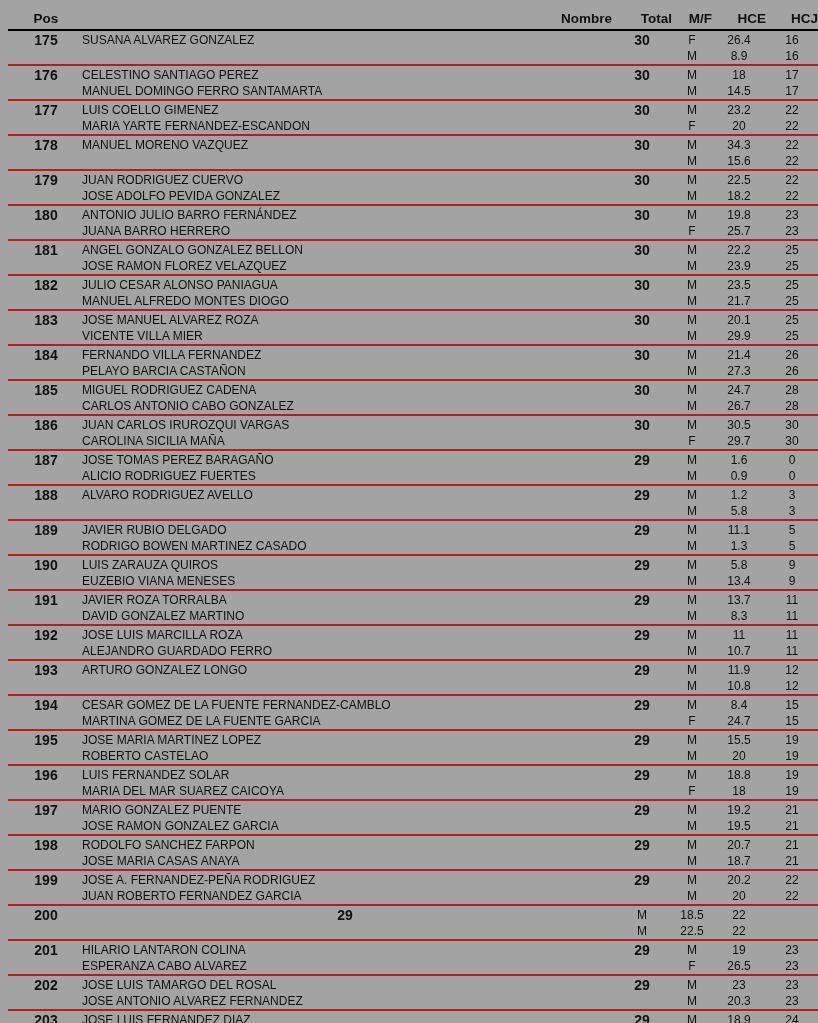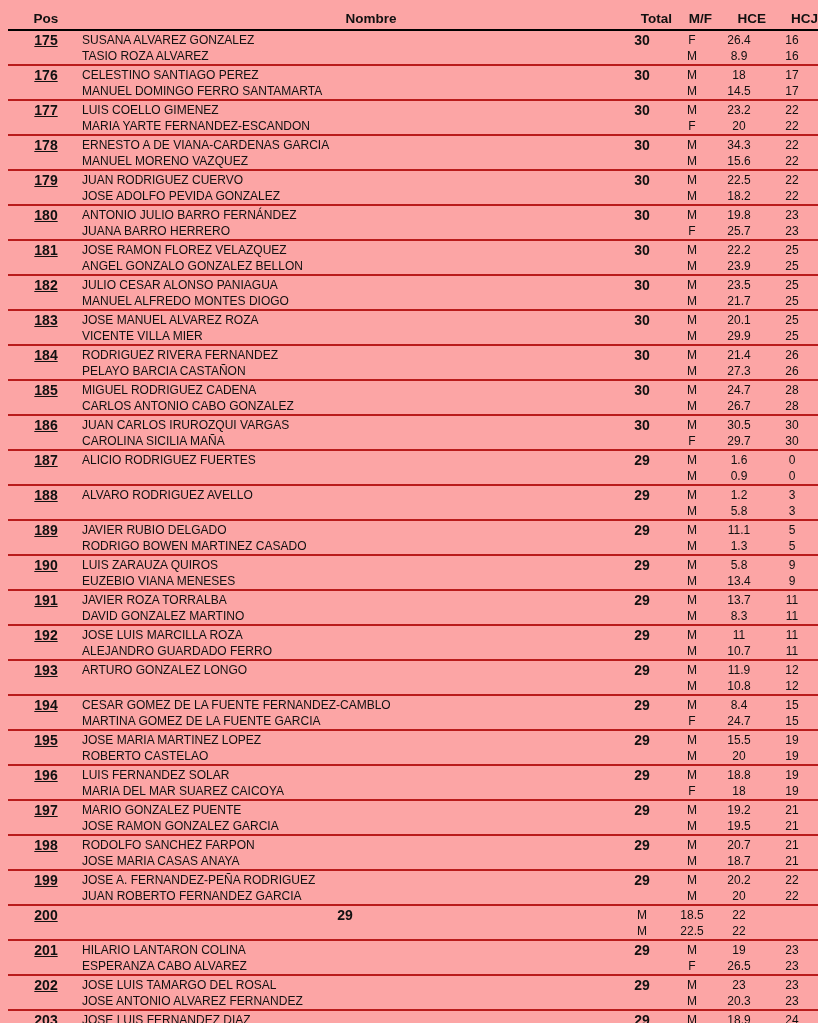--- a/index.html
+++ b/index.html
@@ -6,55 +6,54 @@
     margin: 0;
     padding: 0;
     background: #ffffff;
     font-family: "Liberation Sans", sans-serif;
     color: #111111;
   }
   #page {
     position: relative;
     width: 818px;
     height: 1023px;
-    background: #fca5a5;
+    background: #a3a3a3;
     overflow: hidden;
   }
   #table-wrap {
     margin-left: 8px;
     width: 810px;
   }
   .row {
     display: grid;
     grid-template-columns: 6px 64px 1fr 60px 40px 54px 52px;
   }
   .header-row {
     height: 31px;
     box-sizing: border-box;
     border-bottom: 2px solid #000000;
     align-items: end;
     padding-bottom: 3px;
     font-weight: bold;
     font-size: 13.5px;
   }
   .header-row .h-pos   { text-align: center; }
-  .header-row .h-name  { text-align: center; padding-left: 4px; margin-left: 48px; }
+  .header-row .h-name  { text-align: right; padding-left: 4px; margin-left: 48px; }
   .header-row .h-num   { text-align: right; }
   .group {
     border-top: 2px solid #b91c1c;
     padding-top: 1px;
     box-sizing: border-box;
   }
   .group:first-of-type { border-top: none; }
   .cell-pos {
     font-weight: bold;
     font-size: 14px;
     line-height: 16px;
     text-align: center;
-    text-decoration: underline;
   }
   .cell-names { padding-left: 4px; }
   .cell-names div {
     font-size: 12px;
     line-height: 16px;
     white-space: nowrap;
     overflow: hidden;
   }
   .cell-total {
     font-weight: bold;
@@ -83,21 +82,20 @@
       <div class="h-num">HCE</div>
       <div class="h-num">HCJ</div>
     </div>
 
     <div>
   <div class="row group">
     <div></div>
     <div class="cell-pos">175</div>
     <div class="cell-names">
       <div>SUSANA ALVAREZ GONZALEZ</div>
-      <div>TASIO ROZA ALVAREZ</div>
     </div>
     <div class="cell-total">30</div>
     <div class="num-col">
       <div>F</div>
       <div>M</div>
     </div>
     <div class="num-col">
       <div>26.4</div>
       <div>8.9</div>
     </div>
@@ -148,21 +146,20 @@
     <div class="num-col">
       <div>22</div>
       <div>22</div>
     </div>
   </div>
 
   <div class="row group">
     <div></div>
     <div class="cell-pos">178</div>
     <div class="cell-names">
-      <div>ERNESTO A DE VIANA-CARDENAS GARCIA</div>
       <div>MANUEL MORENO VAZQUEZ</div>
     </div>
     <div class="cell-total">30</div>
     <div class="num-col">
       <div>M</div>
       <div>M</div>
     </div>
     <div class="num-col">
       <div>34.3</div>
       <div>15.6</div>
@@ -214,22 +211,22 @@
     <div class="num-col">
       <div>23</div>
       <div>23</div>
     </div>
   </div>
 
   <div class="row group">
     <div></div>
     <div class="cell-pos">181</div>
     <div class="cell-names">
+      <div>ANGEL GONZALO GONZALEZ BELLON</div>
       <div>JOSE RAMON FLOREZ VELAZQUEZ</div>
-      <div>ANGEL GONZALO GONZALEZ BELLON</div>
     </div>
     <div class="cell-total">30</div>
     <div class="num-col">
       <div>M</div>
       <div>M</div>
     </div>
     <div class="num-col">
       <div>22.2</div>
       <div>23.9</div>
     </div>
@@ -280,21 +277,21 @@
     <div class="num-col">
       <div>25</div>
       <div>25</div>
     </div>
   </div>
 
   <div class="row group">
     <div></div>
     <div class="cell-pos">184</div>
     <div class="cell-names">
-      <div>RODRIGUEZ RIVERA FERNANDEZ</div>
+      <div>FERNANDO VILLA FERNANDEZ</div>
       <div>PELAYO BARCIA CASTAÑON</div>
     </div>
     <div class="cell-total">30</div>
     <div class="num-col">
       <div>M</div>
       <div>M</div>
     </div>
     <div class="num-col">
       <div>21.4</div>
       <div>27.3</div>
@@ -346,20 +343,21 @@
     <div class="num-col">
       <div>30</div>
       <div>30</div>
     </div>
   </div>
 
   <div class="row group">
     <div></div>
     <div class="cell-pos">187</div>
     <div class="cell-names">
+      <div>JOSE TOMAS PEREZ BARAGAÑO</div>
       <div>ALICIO RODRIGUEZ FUERTES</div>
     </div>
     <div class="cell-total">29</div>
     <div class="num-col">
       <div>M</div>
       <div>M</div>
     </div>
     <div class="num-col">
       <div>1.6</div>
       <div>0.9</div>

